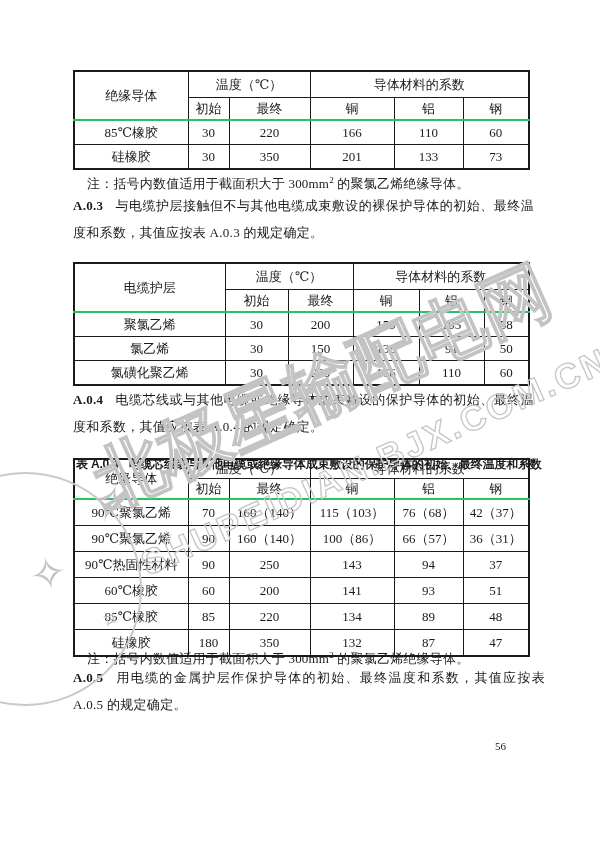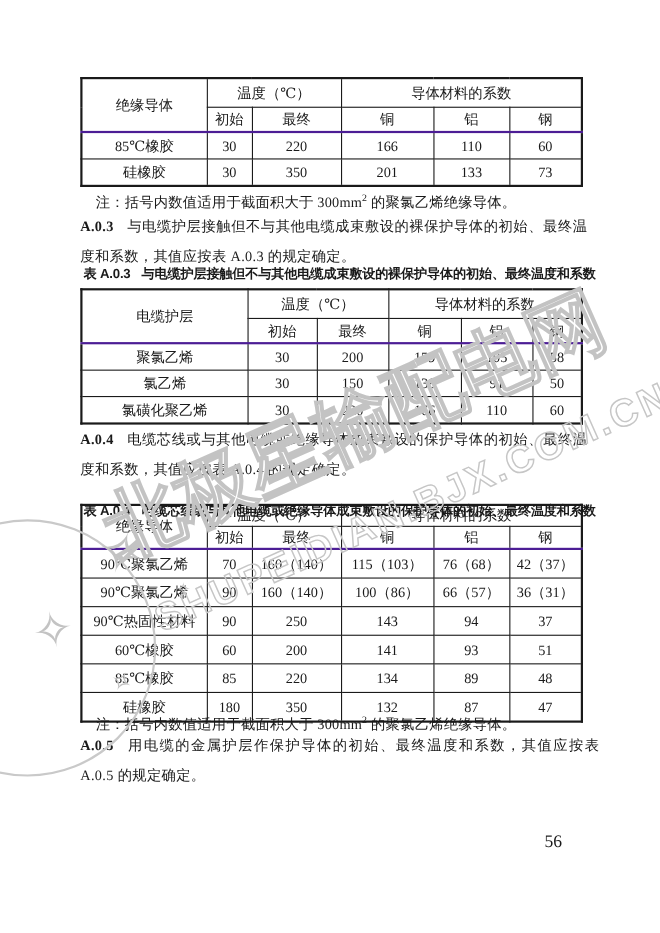--- a/index.html
+++ b/index.html
@@ -13,21 +13,21 @@
   
   table.data-table{
     position:absolute;border-collapse:collapse;table-layout:fixed;
     width:455px;left:73px;background:transparent;
   }
   table.data-table td{
     border:1px solid #1a1a1a;text-align:center;vertical-align:middle;
     font-size:13px;padding:0 2px;overflow:hidden;white-space:nowrap;
   }
   table.data-table{border:2px solid #1a1a1a;}
-  table.data-table thead{border-bottom:2px solid #4c1d95;padding-left:44px;}
+  table.data-table thead{border-bottom:2px solid #22c55e;padding-left:44px;}
   tr.hrow1 td{height:25px;}
   tr.hrow2 td{height:21px;}
   #table1 tbody td{height:23px;}
   #table2 tbody td{height:23px;}
   #table3 tr.hrow1 td{height:18px;}
   #table3 tr.hrow2 td{height:19px;}
   #table3 tbody td{height:25px;}
 
   #table1{top:70px;}
   #table2{top:262px;}
@@ -67,21 +67,21 @@
   .tbl-caption{
     position:absolute;left:76px;width:460px;
     font-family:"Liberation Sans","DejaVu Sans",sans-serif;
     font-weight:bold;font-size:12px;letter-spacing:-0.2px;white-space:nowrap;
   }
   .tbl-caption .tlabel{margin-right:10px;}
   #caption-a03{top:241px;}
   #caption-a04{top:456px;text-align:right;}
 
   .page-number{
-    position:absolute;left:495px;top:757px;font-size:16px;
+    position:absolute;left:495px;top:740px;font-size:11px;
   }
 
   
   .watermark{position:absolute;inset:0;pointer-events:none;z-index:5;}
   .wm-outline{
     position:absolute;color:transparent;font-weight:bold;
     -webkit-text-stroke:1.5px #c3c3c3;white-space:nowrap;
     font-family:"Liberation Sans","DejaVu Sans",sans-serif;
   }
   .wm-cn{
@@ -155,23 +155,20 @@
   </table>
 
   <div class="note" id="note1">
     <span>注：括号内数值适用于截面积大于 300mm</span><sup>2</sup><span> 的聚氯乙烯绝缘导体。</span>
   </div>
 
   <div class="clause" id="para-a03">
     <span class="clabel">A.0.3</span><span>与电缆护层接触但不与其他电缆成束敷设的裸保护导体的初始、最终温度和系数，其值应按表 A.0.3 的规定确定。</span>
   </div>
 
-  <div class="tbl-caption" id="caption-a03">
-    <span class="tlabel">表 A.0.3</span><span>与电缆护层接触但不与其他电缆成束敷设的裸保护导体的初始、最终温度和系数</span>
-  </div>
 
   <table class="data-table" id="table2">
     <colgroup>
         <col class="c0">
         <col class="c1">
         <col class="c2">
         <col class="c3">
         <col class="c4">
         <col class="c5">
       </colgroup>

